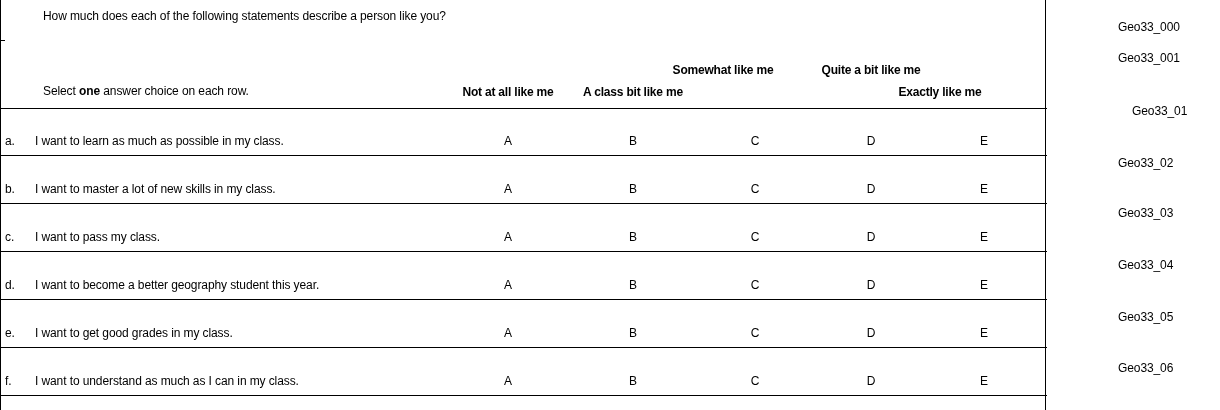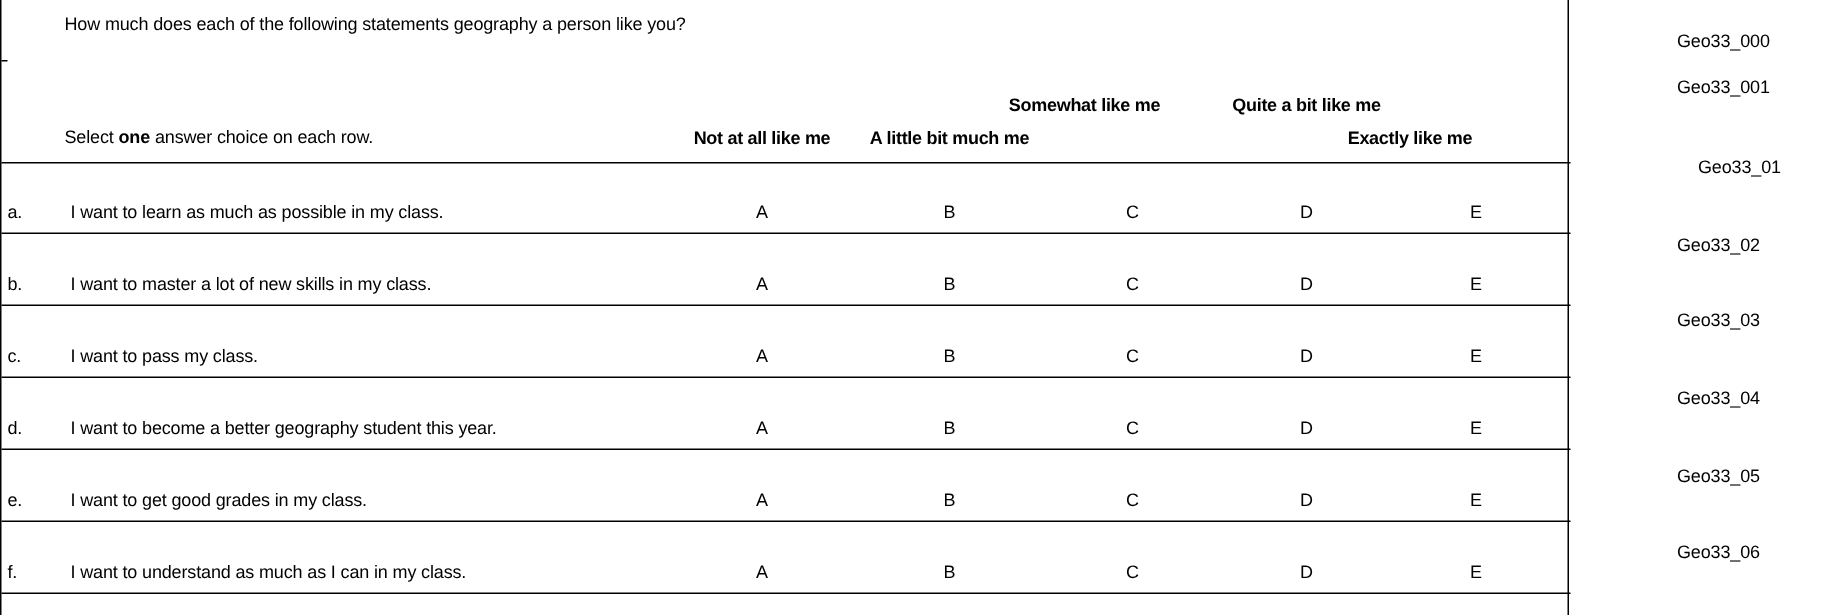--- a/index.html
+++ b/index.html
@@ -86,21 +86,21 @@
   }
   .row-letter {
     position: absolute;
     left: 4px;
     top: 26px;
     font-size: 12px;
     letter-spacing: -0.1px;
   }
   .row-text {
     position: absolute;
-    left: 46px;
+    left: 34px;
     top: 26px;
     font-size: 12px;
     letter-spacing: -0.1px;
     white-space: nowrap;
   }
   .opt {
     position: absolute;
     top: 26px;
     font-size: 12px;
     text-align: center;
@@ -148,26 +148,26 @@
 </style>
 </head>
 <body>
 
 <div id="page">
 
   <div id="survey-block">
 
     <div id="left-tick"></div>
 
-    <div class="prompt">How much does each of the following statements geography a person like you?</div>
+    <div class="prompt">How much does each of the following statements describe a person like you?</div>
 
     <div class="select-one"><span>Select </span><b>one</b><span> answer choice on each row.</span></div>
 
     <div class="col-head" id="ch0">Not at all like me</div>
-    <div class="col-head" id="ch1">A little bit much me</div>
+    <div class="col-head" id="ch1">A class bit like me</div>
     <div class="col-head" id="ch2">Somewhat like me</div>
     <div class="col-head" id="ch3">Quite a bit like me</div>
     <div class="col-head" id="ch4">Exactly like me</div>
 
     <div class="rule" style="top:108px;"></div>
 
     <div class="row" style="top:108px;">
       <div class="row-letter">a.</div>
       <div class="row-text">I want to learn as much as possible in my  class.</div>
       <div class="opt o0">A</div>

